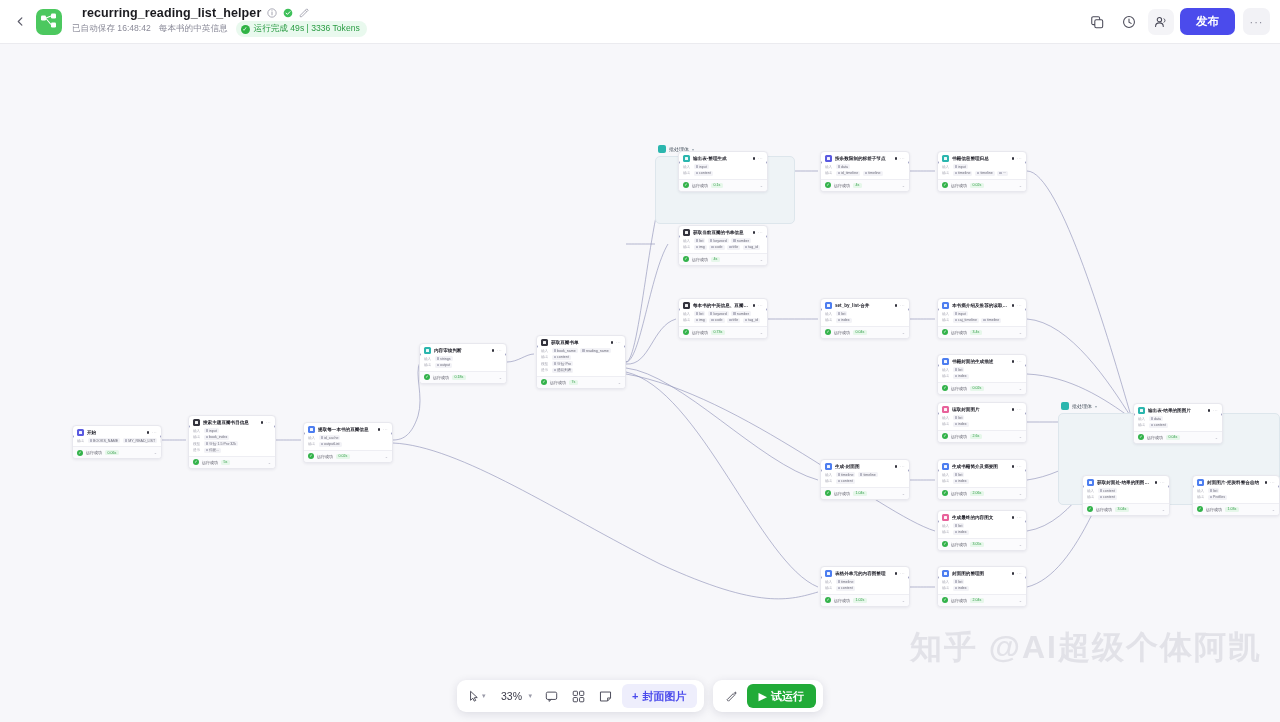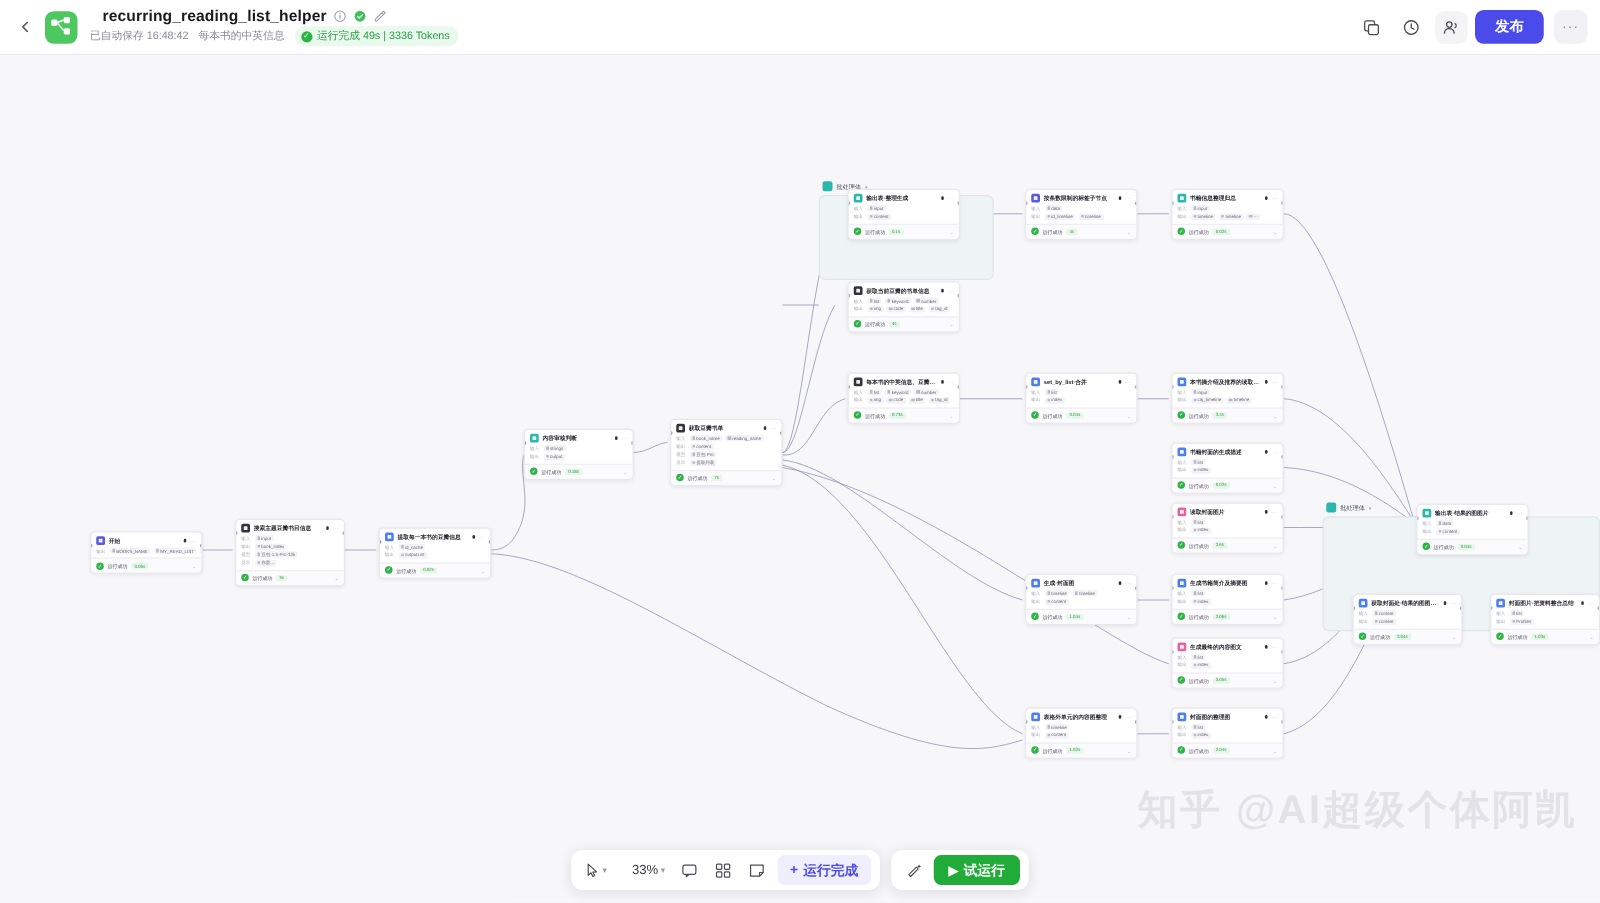--- a/index.html
+++ b/index.html
@@ -148,21 +148,21 @@
     height: 32px; background: #fff; border-radius: 9px;
     box-shadow: 0 2px 10px rgba(25,25,60,.12);
     display: flex; align-items: center; padding: 0 7px; gap: 3px;
   }
   .bi {
     height: 24px; min-width: 24px; border-radius: 6px; padding: 0 4px;
     display: flex; align-items: center; justify-content: center; gap: 2px;
     color: #4a4a58; cursor: pointer; font-size: 11px;
   }
   .zoom-val {
-    font-size: 10.5px; color: #3a3a48; min-width: 30px; text-align: right;
+    font-size: 10.5px; color: #3a3a48; min-width: 30px; text-align: center;
   }
   .caret { font-size: 7px; color: #9a9aa8; }
   .addnode {
     height: 24px; border-radius: 6px; background: #eeeefc; color: #4b4bec;
     font-size: 11px; font-weight: bold; padding: 0 10px; margin-left: 2px;
     display: flex; align-items: center; gap: 4px; cursor: pointer;
   }
   .runbtn {
     height: 24px; border-radius: 6px; background: #21ab38; color: #fff;
     font-size: 11px; font-weight: bold; padding: 0 12px;
@@ -978,21 +978,21 @@
           </svg>
       </div>
       <div class="bi">
         <svg width="13" height="13" viewBox="0 0 16 16">
             <path d="M1.8 2.5 h12.4 v7.3 l-3.6 3.7 H1.8 Z" stroke="currentColor" stroke-width="1.2" fill="none" stroke-linejoin="round"></path>
             <path d="M14.2 9.8 h-3.6 v3.7" stroke="currentColor" stroke-width="1.1" fill="none"></path>
           </svg>
       </div>
       <div class="addnode">
         <span>+</span>
-        <span>运行完成</span>
+        <span>封面图片</span>
       </div>
     </div>
 
     <div class="bar-group">
       <div class="bi">
         <svg width="13" height="13" viewBox="0 0 16 16">
             <path d="M2.5 13.5 L10 6 L11.8 7.8 L4.3 15.3 Z" stroke="currentColor" stroke-width="1.1" fill="none" stroke-linejoin="round" transform="translate(0,-1.5)"></path>
             <path d="M12.6 1.6 l.6 1.6 1.6 .6 -1.6 .6 -.6 1.6 -.6 -1.6 -1.6 -.6 1.6 -.6 Z" fill="currentColor"></path>
           </svg>
       </div>

